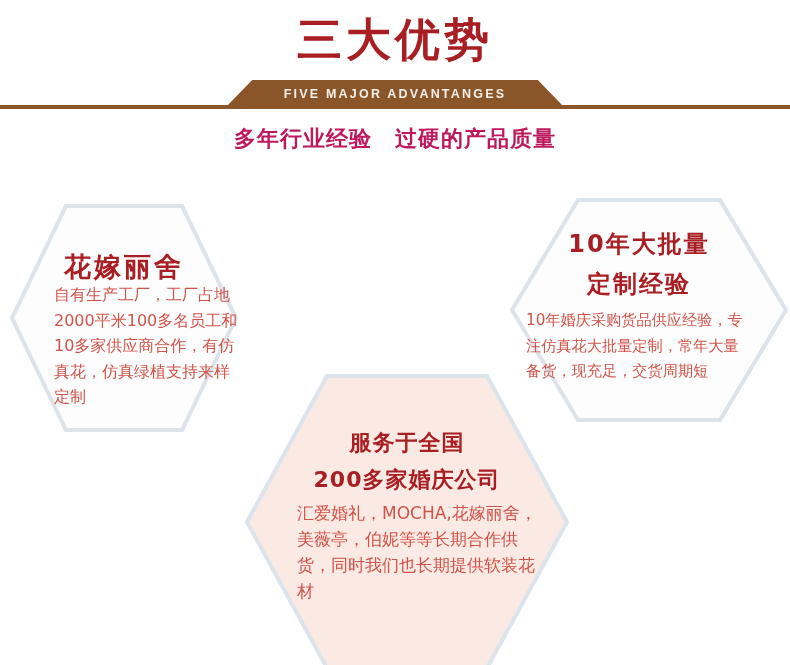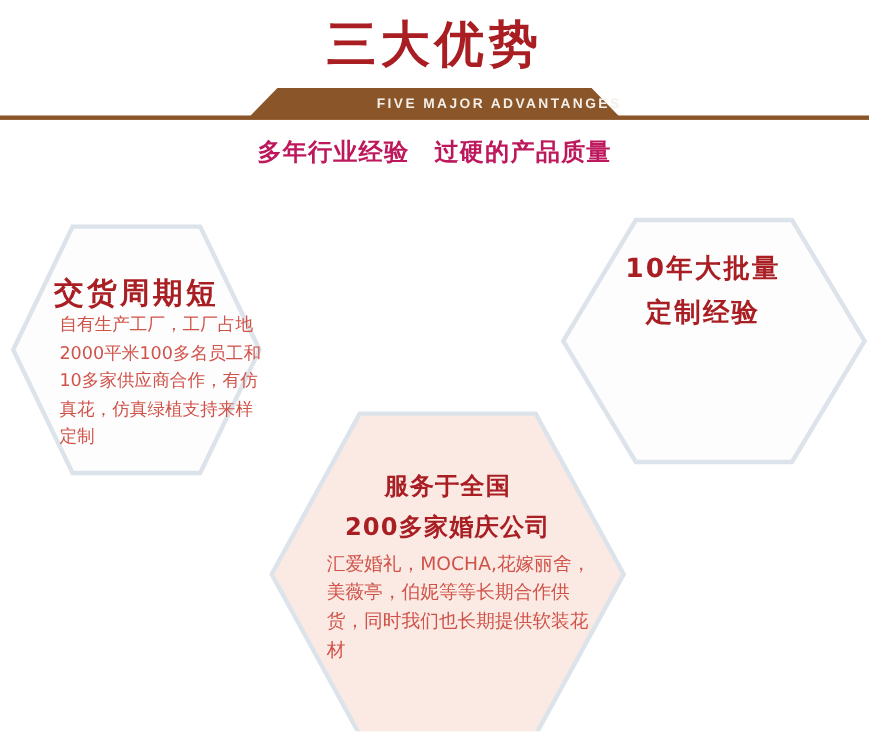--- a/index.html
+++ b/index.html
@@ -56,21 +56,21 @@
     height: 28px;
     background: #8a5629;
     clip-path: polygon(8% 0%, 92% 0%, 100% 100%, 0% 100%);
   }
   #ribbon-label {
     position: absolute;
     left: 225px; top: 0;
     width: 340px;
     height: 28px;
     line-height: 28px;
-    text-align: right;
+    text-align: center;
     color: #f4efe9;
     font-family: "Liberation Sans", sans-serif;
     font-size: 12.5px;
     font-weight: bold;
     letter-spacing: 2.2px;
     white-space: nowrap;
   }
   #ribbon-rule {
     position: absolute;
     left: 0; top: 105px;
@@ -166,32 +166,33 @@
     <div id="ribbon-rule"></div>
 
     <div id="sub-title">多年行业经验　过硬的产品质量</div>
   </div>
 
   <div class="hex" id="hex-left">
     <svg class="hex-bg" viewBox="0 0 232 232" preserveAspectRatio="none">
       <polygon points="58,4 174,4 228,116 174,228 58,228 4,116" fill="#fdfdfd" stroke="#dde3ea" stroke-width="4"></polygon>
     </svg>
     <div class="hex-body">
-      <div class="hex-title">交货周期短</div>
+      <div class="hex-title">花嫁丽舍</div>
       <div class="hex-text">自有生产工厂，工厂占地2000平米100多名员工和10多家供应商合作，有仿真花，仿真绿植支持来样定制</div>
     </div>
   </div>
 
   <div class="hex" id="hex-right">
     <svg class="hex-bg" viewBox="0 0 282 228" preserveAspectRatio="none">
       <polygon points="70,4 212,4 278,114 212,224 70,224 4,114" fill="#fdfdfd" stroke="#dde3ea" stroke-width="4"></polygon>
     </svg>
     <div class="hex-body">
       <div class="hex-title">10年大批量
 定制经验</div>
+      <div class="hex-text">10年婚庆采购货品供应经验，专注仿真花大批量定制，常年大量备货，现充足，交货周期短</div>
     </div>
   </div>
 
   <div class="hex" id="hex-bottom">
     <svg class="hex-bg" viewBox="0 0 328 300" preserveAspectRatio="none">
       <polygon points="84,4 244,4 324,150 244,296 84,296 4,150" fill="#faeae3" stroke="#dde3ea" stroke-width="4"></polygon>
     </svg>
     <div class="hex-body">
       <div class="hex-title">服务于全国
 200多家婚庆公司</div>

